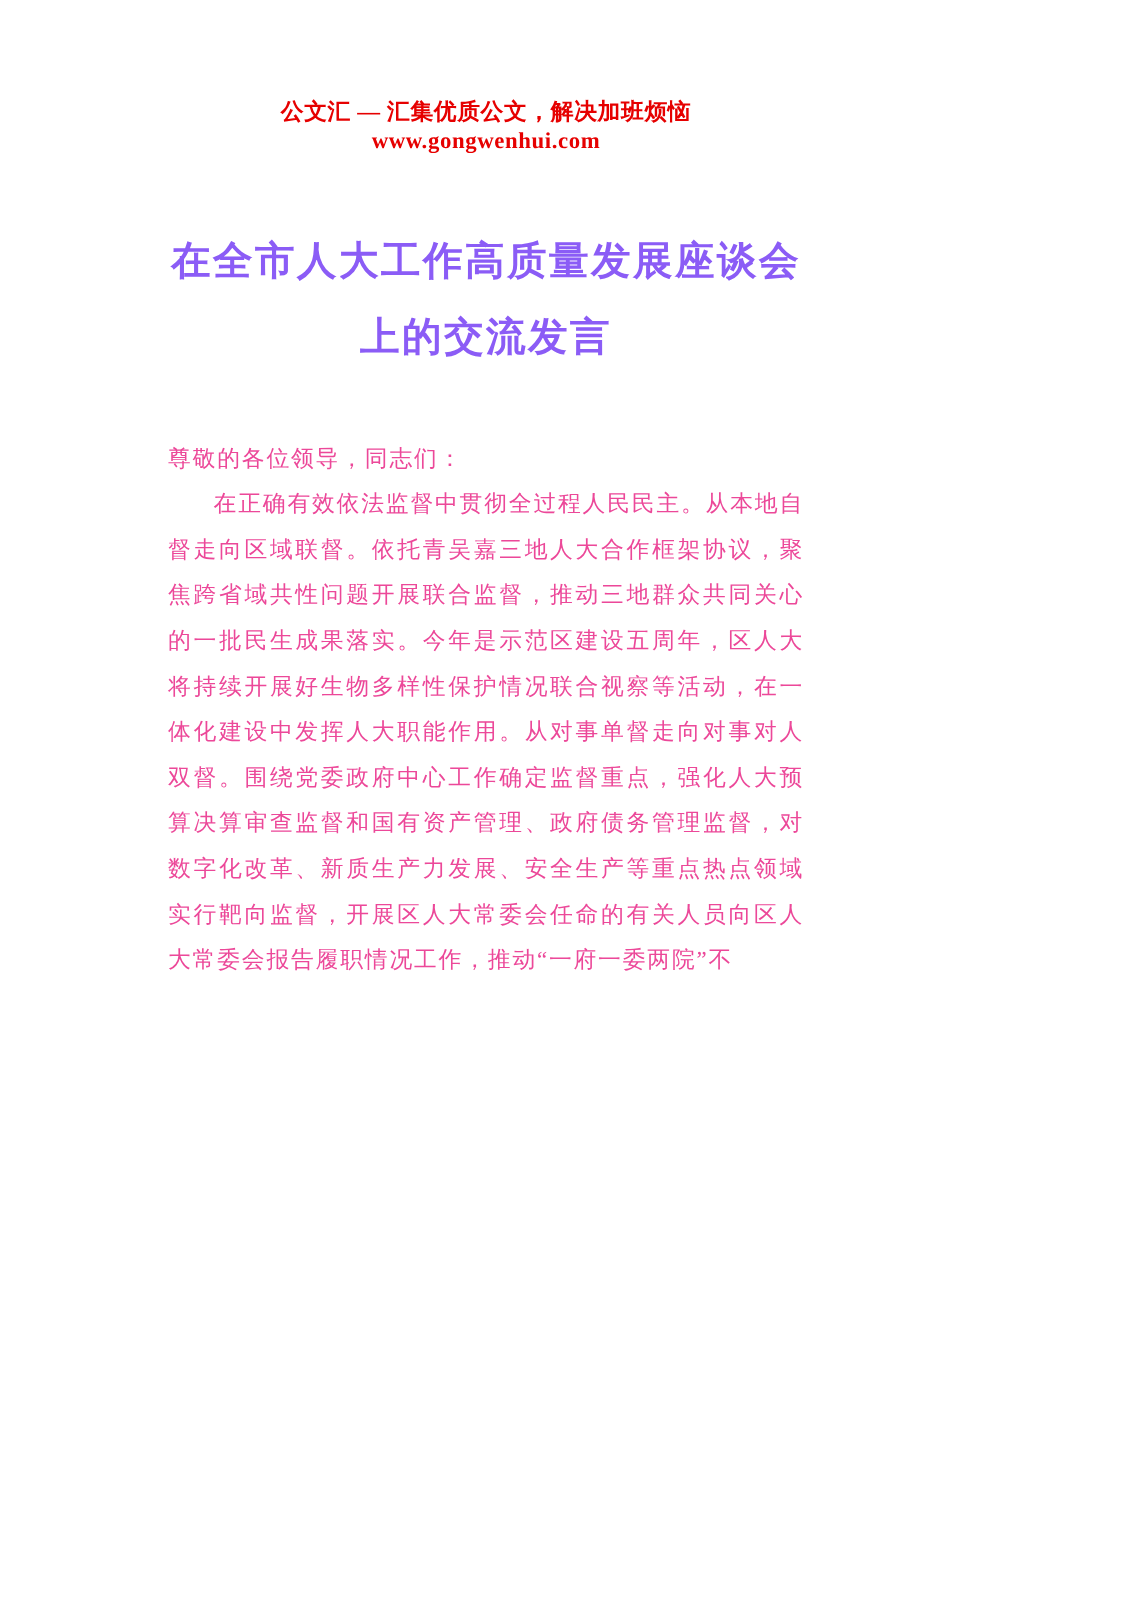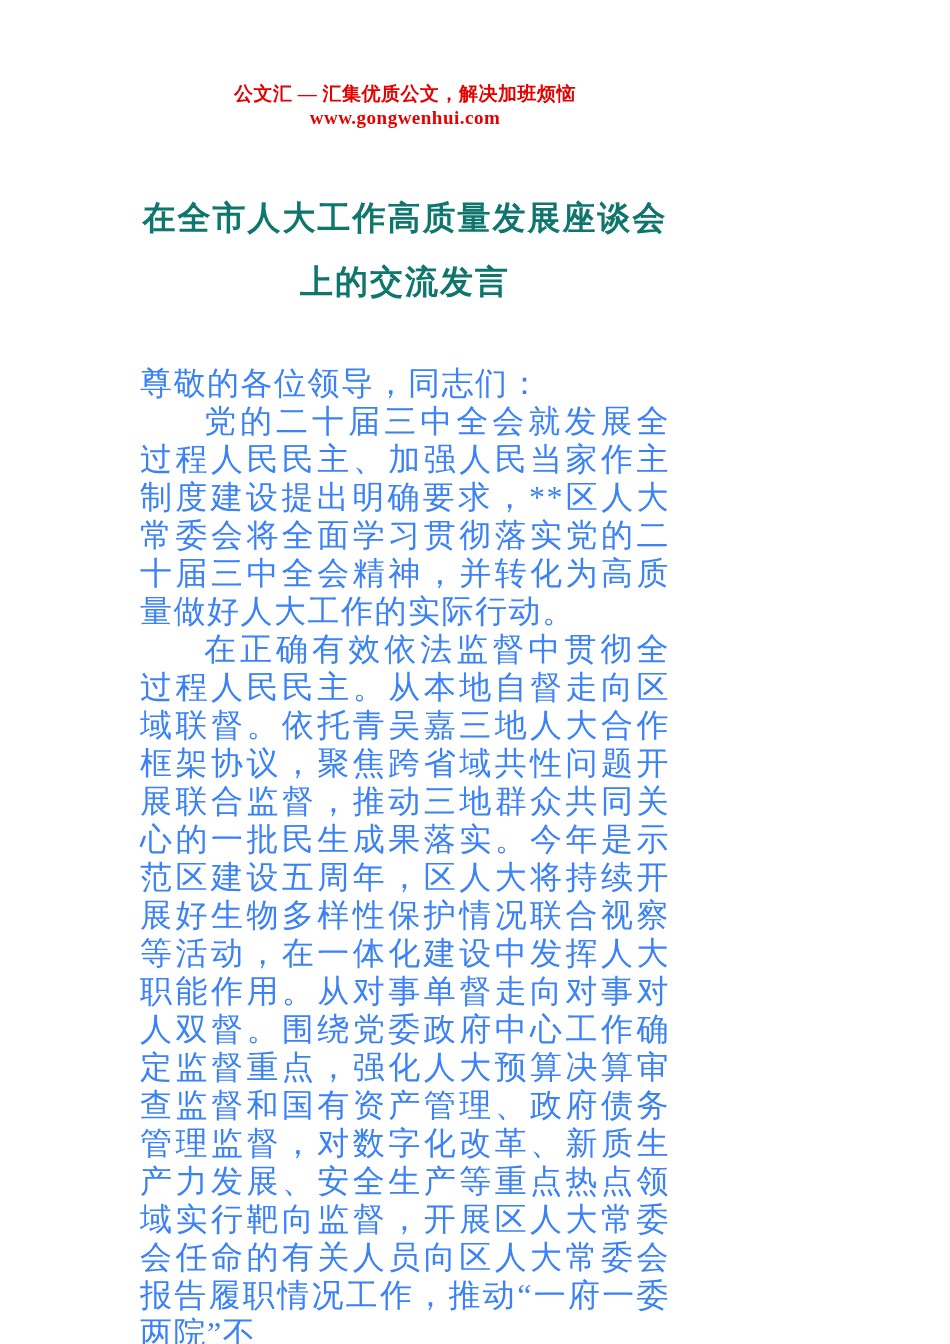--- a/index.html
+++ b/index.html
@@ -30,50 +30,49 @@
     font-weight: bold;
     letter-spacing: 0.5px;
   }
   .doc-title {
     margin: 56px 0 0 0;
     text-align: center;
     font-size: 33px;
     font-weight: bold;
     line-height: 64px;
     letter-spacing: 2px;
-    color: #0f766e;
+    color: #8b5cf6;
   }
   .doc-body {
     margin-top: 50px;
   }
   .para {
     margin: 0;
-    font-size: 32px;
+    font-size: 19px;
     line-height: 38px;
     letter-spacing: 1.5px;
     text-align: justify;
-    color: #3b82f6;
+    color: #ec4899;
   }
   .para.indent {
     text-indent: 2em;
   }
 </style>
 </head>
 <body>
 
 <div class="page">
 
   <div class="watermark">公文汇 — 汇集优质公文，解决加班烦恼 www.gongwenhui.com</div>
 
   <h1 class="doc-title">在全市人大工作高质量发展座谈会上的交流发言</h1>
 
   <div class="doc-body">
 
     <p class="para">尊敬的各位领导，同志们：</p>
 
-    <p class="para indent">党的二十届三中全会就发展全过程人民民主、加强人民当家作主制度建设提出明确要求，**区人大常委会将全面学习贯彻落实党的二十届三中全会精神，并转化为高质量做好人大工作的实际行动。</p>
 
 
     <p class="para indent">在正确有效依法监督中贯彻全过程人民民主。从本地自督走向区域联督。依托青吴嘉三地人大合作框架协议，聚焦跨省域共性问题开展联合监督，推动三地群众共同关心的一批民生成果落实。今年是示范区建设五周年，区人大将持续开展好生物多样性保护情况联合视察等活动，在一体化建设中发挥人大职能作用。从对事单督走向对事对人双督。围绕党委政府中心工作确定监督重点，强化人大预算决算审查监督和国有资产管理、政府债务管理监督，对数字化改革、新质生产力发展、安全生产等重点热点领域实行靶向监督，开展区人大常委会任命的有关人员向区人大常委会报告履职情况工作，推动“一府一委两院”不</p>
 
   </div>
 
 </div>
 
 </body></html>

